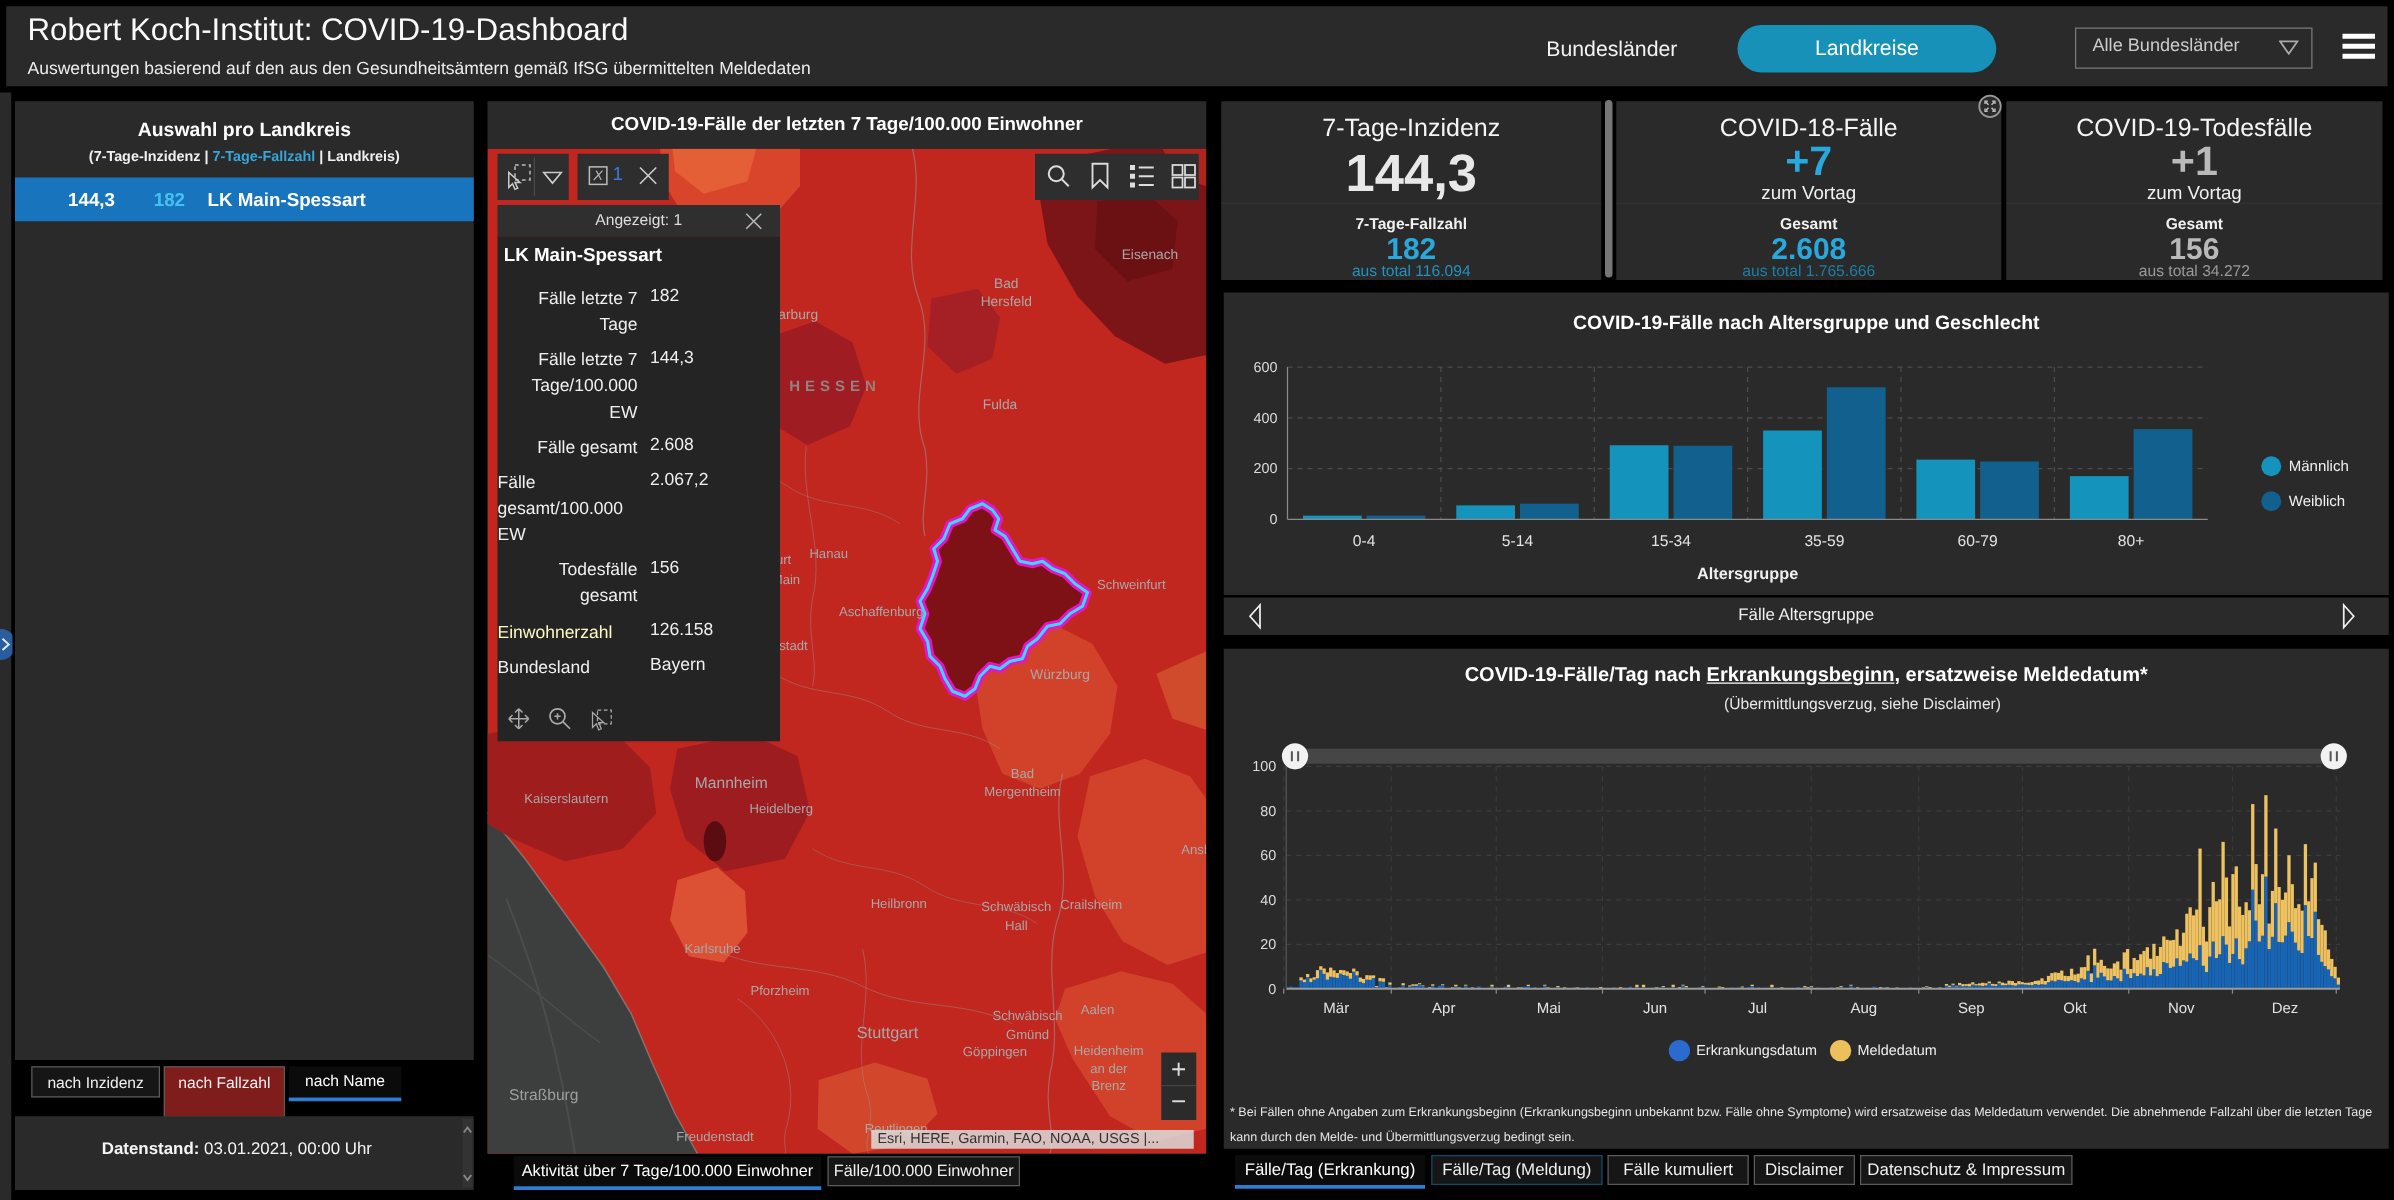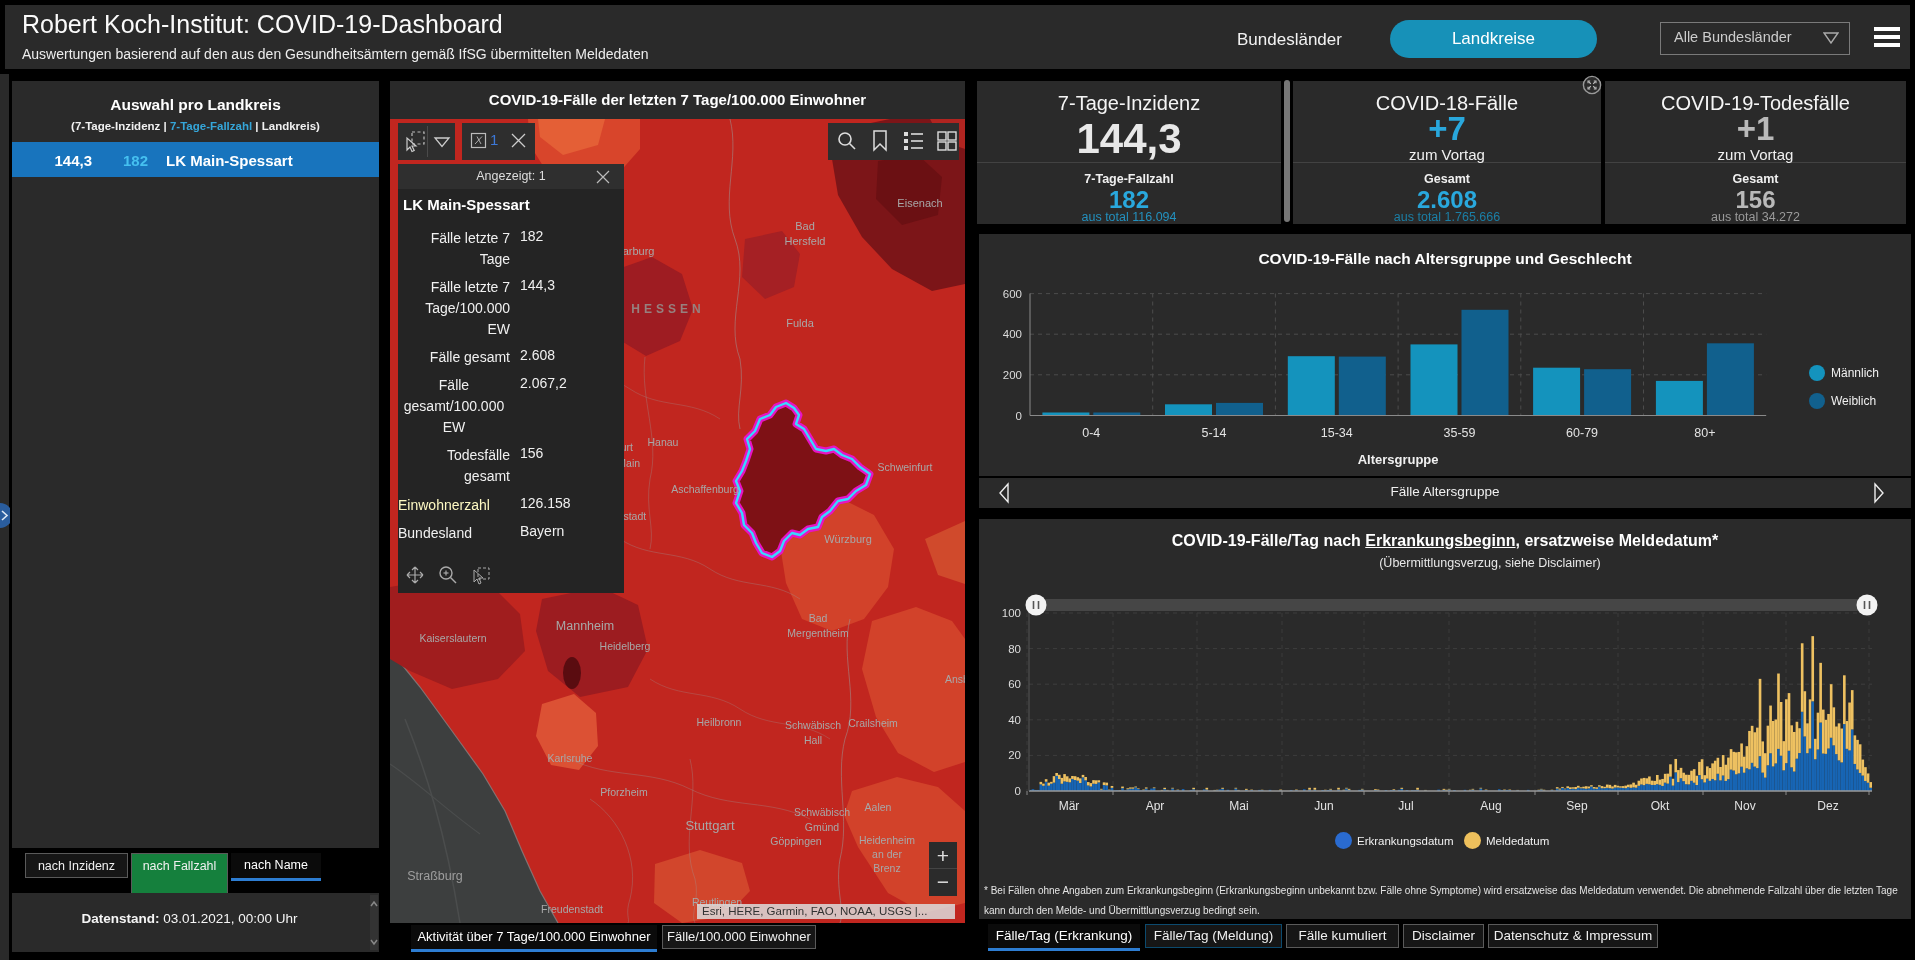--- a/index.html
+++ b/index.html
@@ -17,21 +17,21 @@
     <polyline points="2,8 7,12.5 2,17" fill="none" stroke="#dfe9f5" stroke-width="1.6"></polyline>
   </svg>
 <div class="panel" style="left:12px;top:81px;width:367px;height:767px"></div>
 <div class="abs ctr" style="left:12px;top:96px;width:367px;font-size:15.5px;font-weight:bold;color:#fff">Auswahl pro Landkreis</div>
 <div class="abs ctr" style="left:12px;top:120px;width:367px;font-size:11.5px;font-weight:bold;color:#f0f0f0">(7-Tage-Inzidenz | <span style="color:#35a6d9">7-Tage-Fallzahl</span> | Landkreis)</div>
 <div class="abs" style="left:12px;top:142px;width:367px;height:35px;background:#1874bd"></div>
 <div class="abs" style="left:12px;top:152px;width:80px;text-align:right;font-size:15px;font-weight:bold;color:#fff">144,3</div>
 <div class="abs" style="left:95px;top:152px;width:53px;text-align:right;font-size:15px;font-weight:bold;color:#45c0f0">182</div>
 <div class="abs" style="left:166px;top:152px;font-size:15px;font-weight:bold;color:#fff">LK Main-Spessart</div>
 <div class="abs ctr" style="left:25px;top:853px;width:103px;height:25px;border:1px solid #5a5a5a;background:#161616;color:#f0f0f0;font-size:12.5px;line-height:24px">nach Inzidenz</div>
-<div class="abs ctr" style="left:131px;top:853px;width:97px;height:41px;border:1px solid #5a5a5a;background:#15803d;color:#f0f0f0;font-size:12.5px;line-height:24px">nach Fallzahl</div>
+<div class="abs ctr" style="left:131px;top:853px;width:97px;height:41px;border:1px solid #5a5a5a;background:#7f1d1d;color:#f0f0f0;font-size:12.5px;line-height:24px">nach Fallzahl</div>
 <div class="abs ctr" style="left:231px;top:853px;width:90px;height:25px;background:#0b0b0b;color:#fff;font-size:12.5px;line-height:24px">nach Name</div>
 <div class="abs" style="left:231px;top:878px;width:90px;height:3px;background:#2d7dd2"></div>
 <div class="panel" style="left:12px;top:893px;width:367px;height:59px"></div>
 <div class="abs ctr" style="left:12px;top:911px;width:355px;font-size:13.5px;color:#f5f5f5"><b>Datenstand:</b> 03.01.2021, 00:00 Uhr</div>
 <div class="abs" style="left:370px;top:895px;width:8px;height:55px;background:#333"></div>
 <svg class="abs" style="left:369px;top:898px" width="10" height="50">
     <polyline points="2,8 5,4 8,8" fill="none" stroke="#888" stroke-width="1.5"></polyline>
     <polyline points="2,42 5,46 8,42" fill="none" stroke="#888" stroke-width="1.5"></polyline>
   </svg>
 <div class="panel" style="left:390px;top:81px;width:575px;height:842px"></div>
@@ -152,21 +152,21 @@
     <path d="M2,2 L14,14 M14,2 L2,14" stroke="#bbb" stroke-width="1.2"></path>
   </svg>
 <div class="abs" style="left:398px;top:189px;width:226px;height:404px;background:#242424"></div>
 <div class="abs" style="left:403px;top:196px;font-size:15px;font-weight:bold;color:#fff">LK Main-Spessart</div>
 <div class="abs" style="left:398px;top:228px;width:112px;text-align:right;font-size:14px;color:#f0f0f0;line-height:21px">Fälle letzte 7<br>Tage</div>
 <div class="abs" style="left:520px;top:228px;font-size:14px;color:#f0f0f0">182</div>
 <div class="abs" style="left:398px;top:277px;width:112px;text-align:right;font-size:14px;color:#f0f0f0;line-height:21px">Fälle letzte 7<br>Tage/100.000<br>EW</div>
 <div class="abs" style="left:520px;top:277px;font-size:14px;color:#f0f0f0">144,3</div>
 <div class="abs" style="left:398px;top:347px;width:112px;text-align:right;font-size:14px;color:#f0f0f0;line-height:21px">Fälle gesamt</div>
 <div class="abs" style="left:520px;top:347px;font-size:14px;color:#f0f0f0">2.608</div>
-<div class="abs" style="left:398px;top:375px;width:112px;text-align:center;font-size:14px;color:#f0f0f0;line-height:21px">Fälle<br>gesamt/100.000<br>EW</div>
+<div class="abs" style="left:398px;top:375px;width:112px;text-align:left;font-size:14px;color:#f0f0f0;line-height:21px">Fälle<br>gesamt/100.000<br>EW</div>
 <div class="abs" style="left:520px;top:375px;font-size:14px;color:#f0f0f0">2.067,2</div>
 <div class="abs" style="left:398px;top:445px;width:112px;text-align:right;font-size:14px;color:#f0f0f0;line-height:21px">Todesfälle<br>gesamt</div>
 <div class="abs" style="left:520px;top:445px;font-size:14px;color:#f0f0f0">156</div>
 <div class="abs" style="left:398px;top:495px;width:88px;text-align:left;font-size:14px;color:#fef9c3;line-height:21px">Einwohnerzahl</div>
 <div class="abs" style="left:520px;top:495px;font-size:14px;color:#f0f0f0">126.158</div>
 <div class="abs" style="left:398px;top:523px;width:112px;text-align:left;font-size:14px;color:#f0f0f0;line-height:21px">Bundesland</div>
 <div class="abs" style="left:520px;top:523px;font-size:14px;color:#f0f0f0">Bayern</div>
 <svg class="abs" style="left:404px;top:565px" width="22" height="20">
     <path d="M11,2 L11,18 M3,10 L19,10 M11,2 L8,5 M11,2 L14,5 M11,18 L8,15 M11,18 L14,15 M3,10 L6,7 M3,10 L6,13 M19,10 L16,7 M19,10 L16,13" stroke="#aaa" stroke-width="1.2" fill="none"></path>
   </svg>

